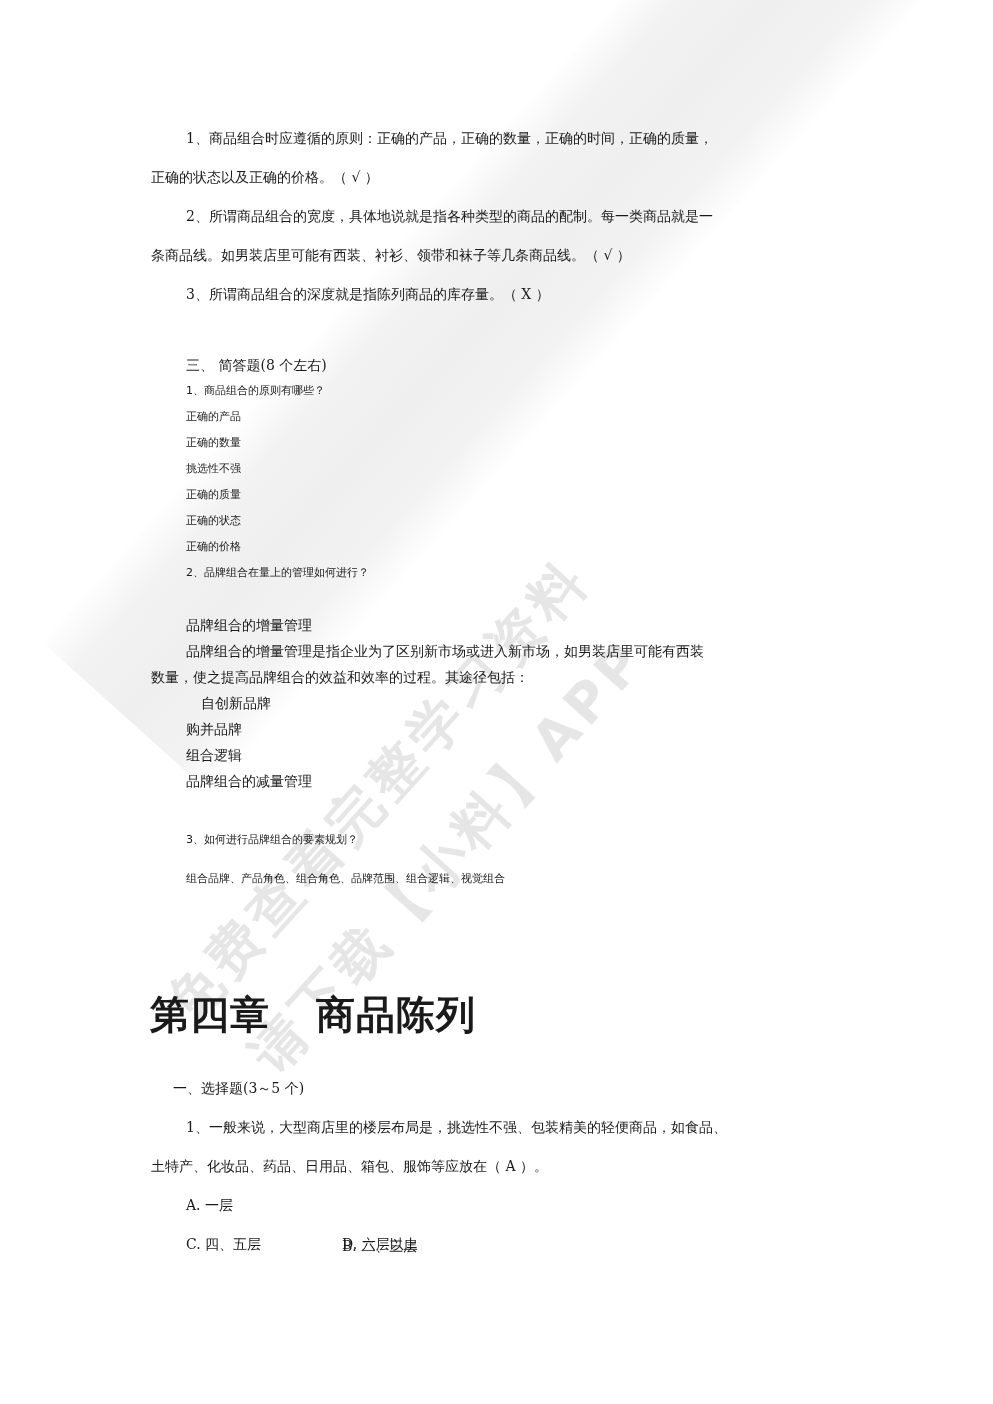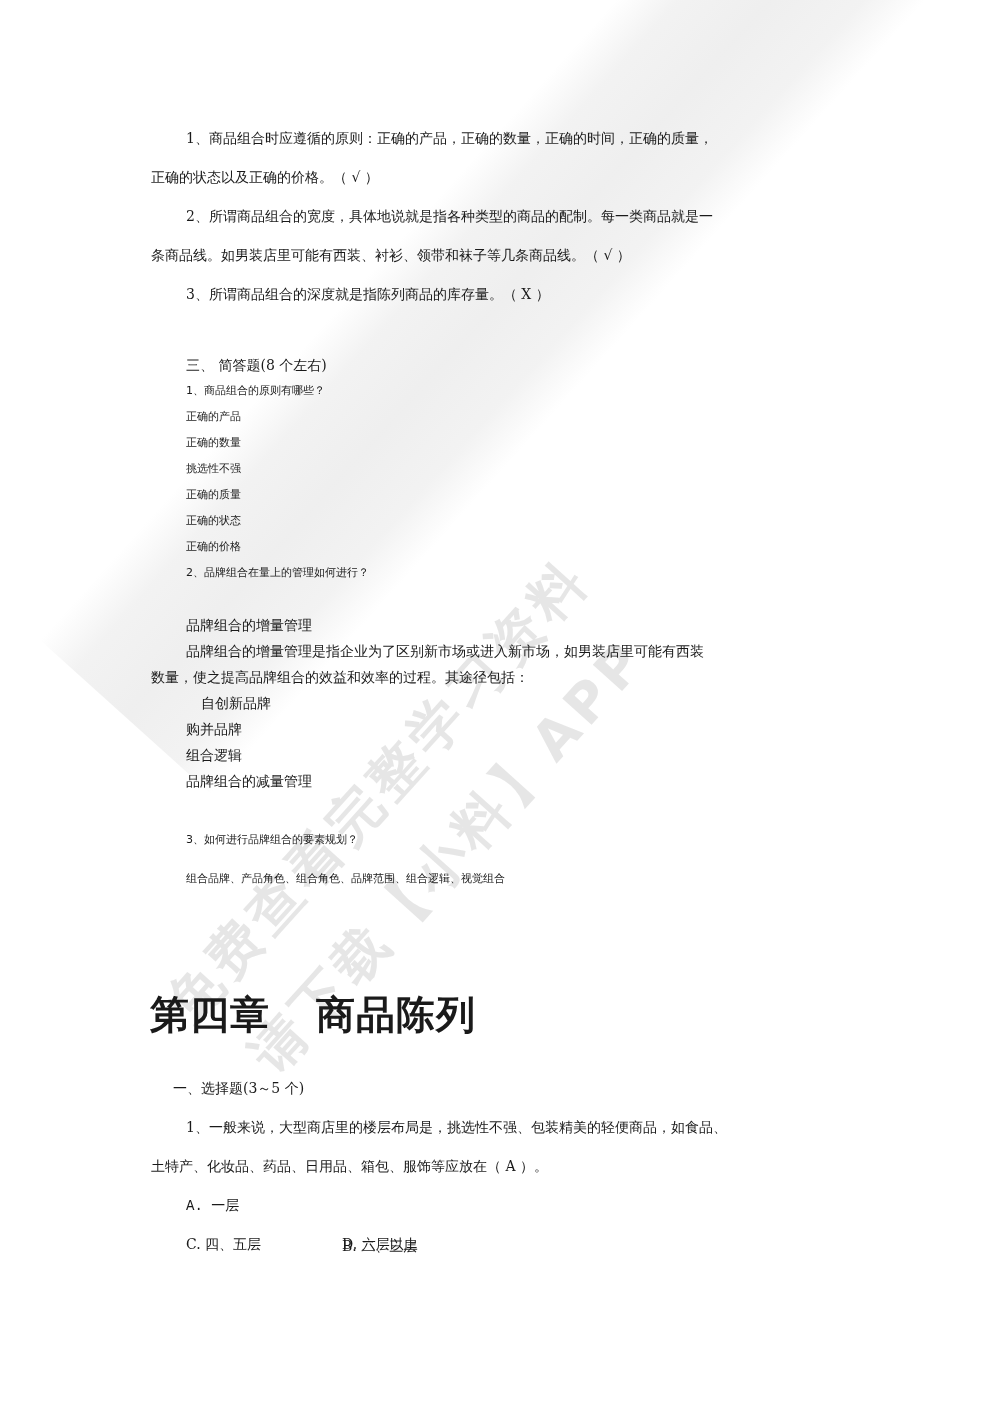--- a/index.html
+++ b/index.html
@@ -58,18 +58,18 @@
   <div class="line sans" style="left:186px; top:832px;">3、如何进行品牌组合的要素规划？</div>
   <div class="line sans" style="left:186px; top:871px;">组合品牌、产品角色、组合角色、品牌范围、组合逻辑、视觉组合</div>
 
   <div class="chapter">
     <span>第四章</span><span class="gap"></span><span>商品陈列</span>
   </div>
 
   <div class="line" style="left:173px; top:1080px;">一、选择题(3～5 个)</div>
   <div class="line" style="left:186px; top:1119px;">1、一般来说，大型商店里的楼层布局是，挑选性不强、包装精美的轻便商品，如食品、</div>
   <div class="line" style="left:151px; top:1158px;">土特产、化妆品、药品、日用品、箱包、服饰等应放在（  A   ）。</div>
-  <div class="line" style="left:186px; top:1197px;font-family:Liberation Mono, monospace;">A. 一层</div>
+  <div class="line" style="left:186px; top:1197px;">A. 一层</div>
   <div class="line" style="left:342px; top:1197px;margin-top:41px;">B.   二、三层</div>
   <div class="line" style="left:186px; top:1236px;">C. 四、五层</div>
   <div class="line" style="left:342px; top:1236px;">D.   六层以上</div>
 
 </div>
 
 </body></html>

